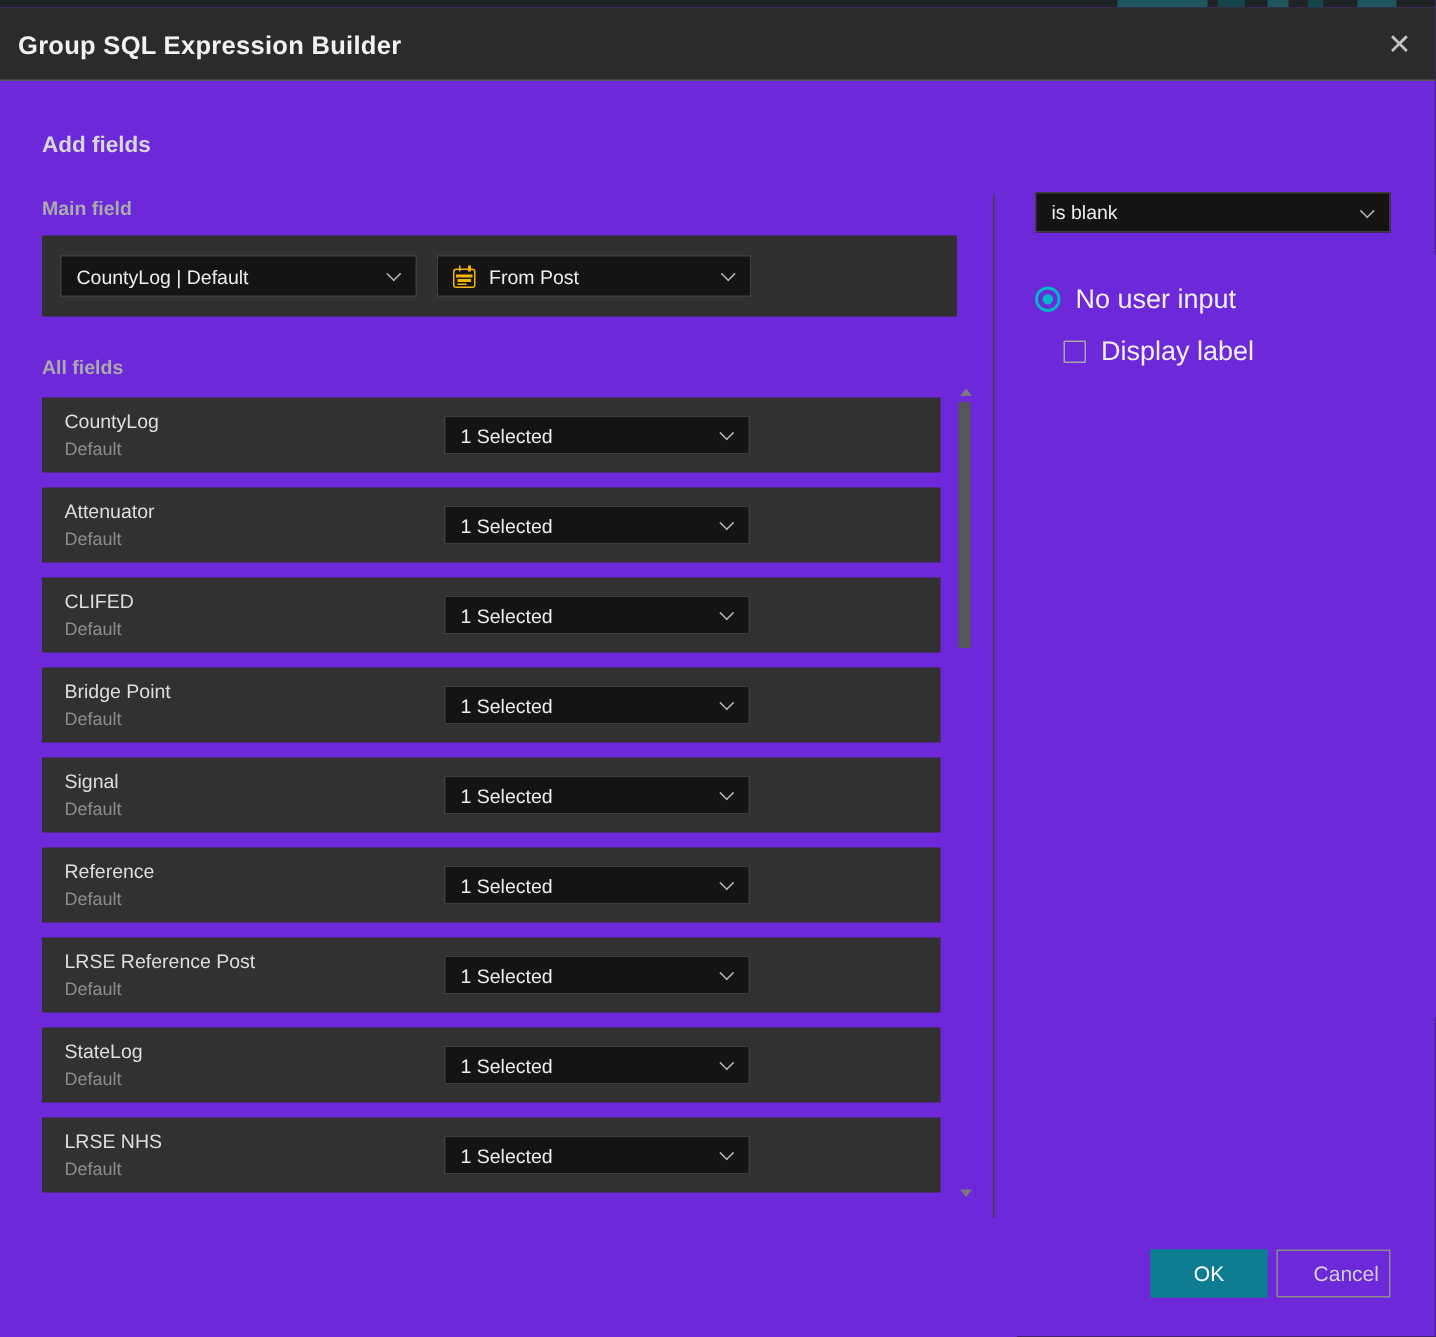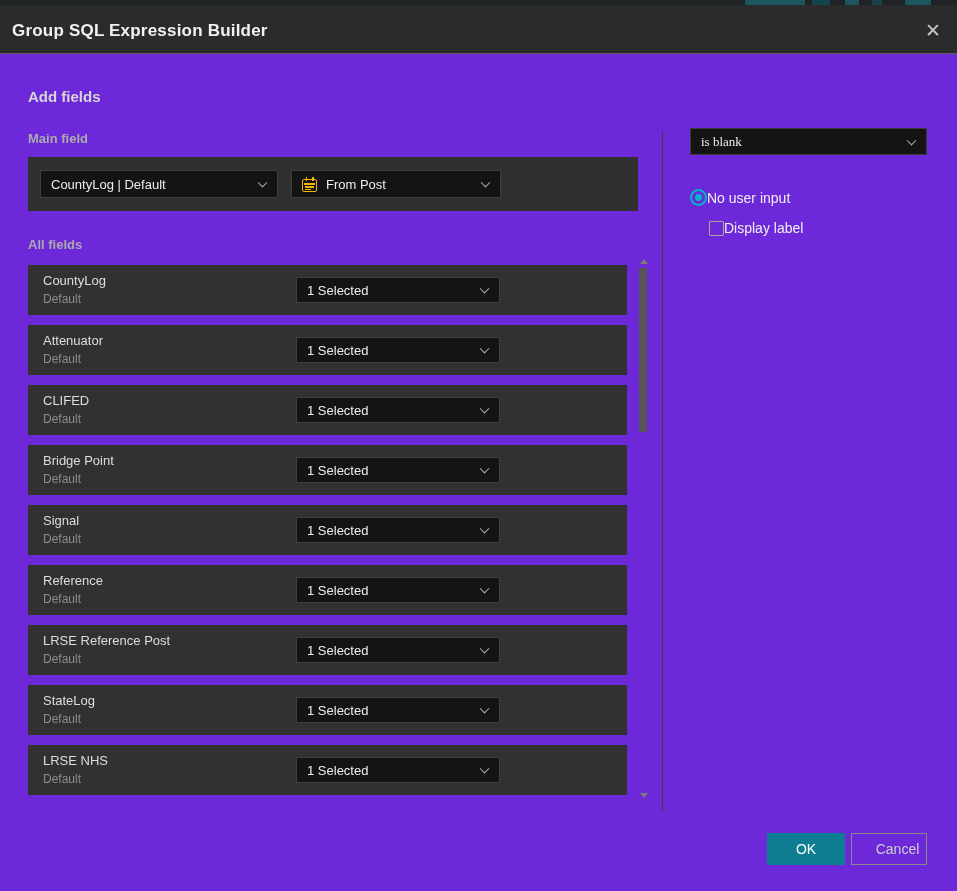--- a/index.html
+++ b/index.html
@@ -59,28 +59,28 @@
   #scrollbar { position:absolute; left:638px; top:255px; width:14px; height:550px; }
   .sb-arrow { position:absolute; left:2px; width:0; height:0; border-left:4px solid transparent; border-right:4px solid transparent; }
   .sb-up { top:4px; border-bottom:5px solid #7a7a7a; }
   .sb-down { top:538px; border-top:5px solid #7a7a7a; }
   #sb-thumb { position:absolute; left:1px; top:13px; width:8px; height:164px; background:#565656; border-radius:1px; cursor:grab; }
   
   #panel-divider { position:absolute; left:662px; top:130px; width:1px; height:682px; background:#3e3e3e; }
   
   #right-panel { position:absolute; left:690px; top:128px; width:237px; }
   .op-heading { position:relative; font-size:13.5px; font-weight:bold; color:#b5b5b5; margin-bottom:15px; }
-  #operator-dd { position:relative; width:237px; height:27px;font-family:Liberation Serif, serif; }
+  #operator-dd { position:relative; width:237px; height:27px; }
   .choice-row { position:relative; display:flex; align-items:center; cursor:pointer; }
   .radio-outer {
     width:17px; height:17px; border-radius:50%; border:2px solid #00b6c9;
     display:flex; align-items:center; justify-content:center; flex:0 0 auto;
   }
   .radio-inner { width:7px; height:7px; border-radius:50%; background:#00b6c9; }
-  .choice-label { font-size:14px; color:#f0f0f0; }
+  .choice-label { font-size:18px; color:#f0f0f0; margin-left:10px; }
   .checkbox {
     width:15px; height:15px; border:1.5px solid #a6a6a6; background:transparent;
     border-radius:1px; flex:0 0 auto;
   }
   
   .btn { position:absolute; top:833px; height:32px; font-size:14px; text-align:center; line-height:30px; cursor:pointer; }
   #ok-btn { left:767px; width:78px; background:#0e7d91; color:#ffffff; border:1px solid #0e7d91; }
   #cancel-btn { left:851px; width:76px; background:transparent; color:#cfcfcf; border:1px solid #8a8a8a;padding-left:17px; }
 </style>
 </head>

